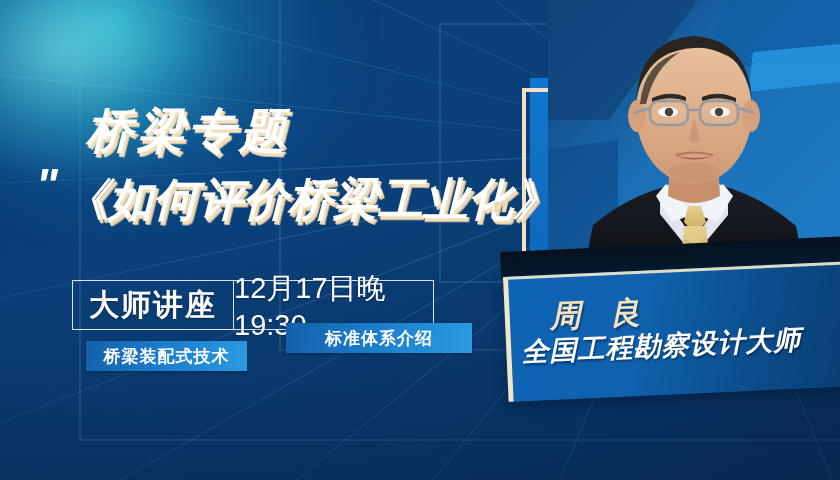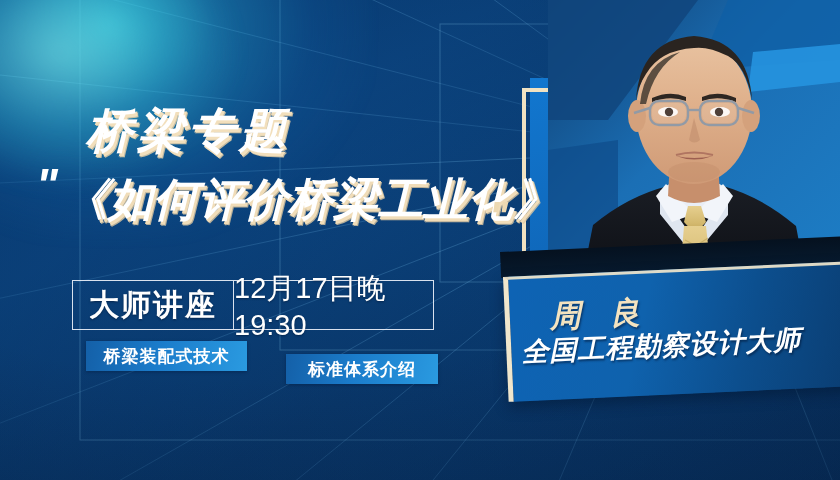--- a/index.html
+++ b/index.html
@@ -74,21 +74,21 @@
   }
 
   .tag{
     position:absolute;height:30px;display:flex;align-items:center;justify-content:center;
     background:linear-gradient(100deg,#1460a8 0%,#1b7ccb 45%,#2a9ae0 100%);
     color:#ffffff;font-size:17px;font-weight:bold;letter-spacing:1px;
     box-shadow:0 1px 3px rgba(0,15,40,0.35);
     margin-left:14px;
   }
   .tag-1{left:72px;top:341px;width:161px;}
-  .tag-2{left:272px;top:354px;width:152px;}
+  .tag-2{left:272px;top:323px;width:186px;}
 
   
   .panel-accentbar{
     position:absolute;left:555px;top:58px;width:300px;height:32px;
     background:linear-gradient(90deg,#1f8ae0 0%,#2c9ae8 55%,#2fa0ea 100%);
     transform:rotate(-2.4deg);transform-origin:left center;
   }
   .panel-accentbar-shadow{
     position:absolute;left:690px;top:70px;width:170px;height:12px;
     background:linear-gradient(90deg,rgba(215,205,170,0.55),rgba(30,60,100,0.1));

